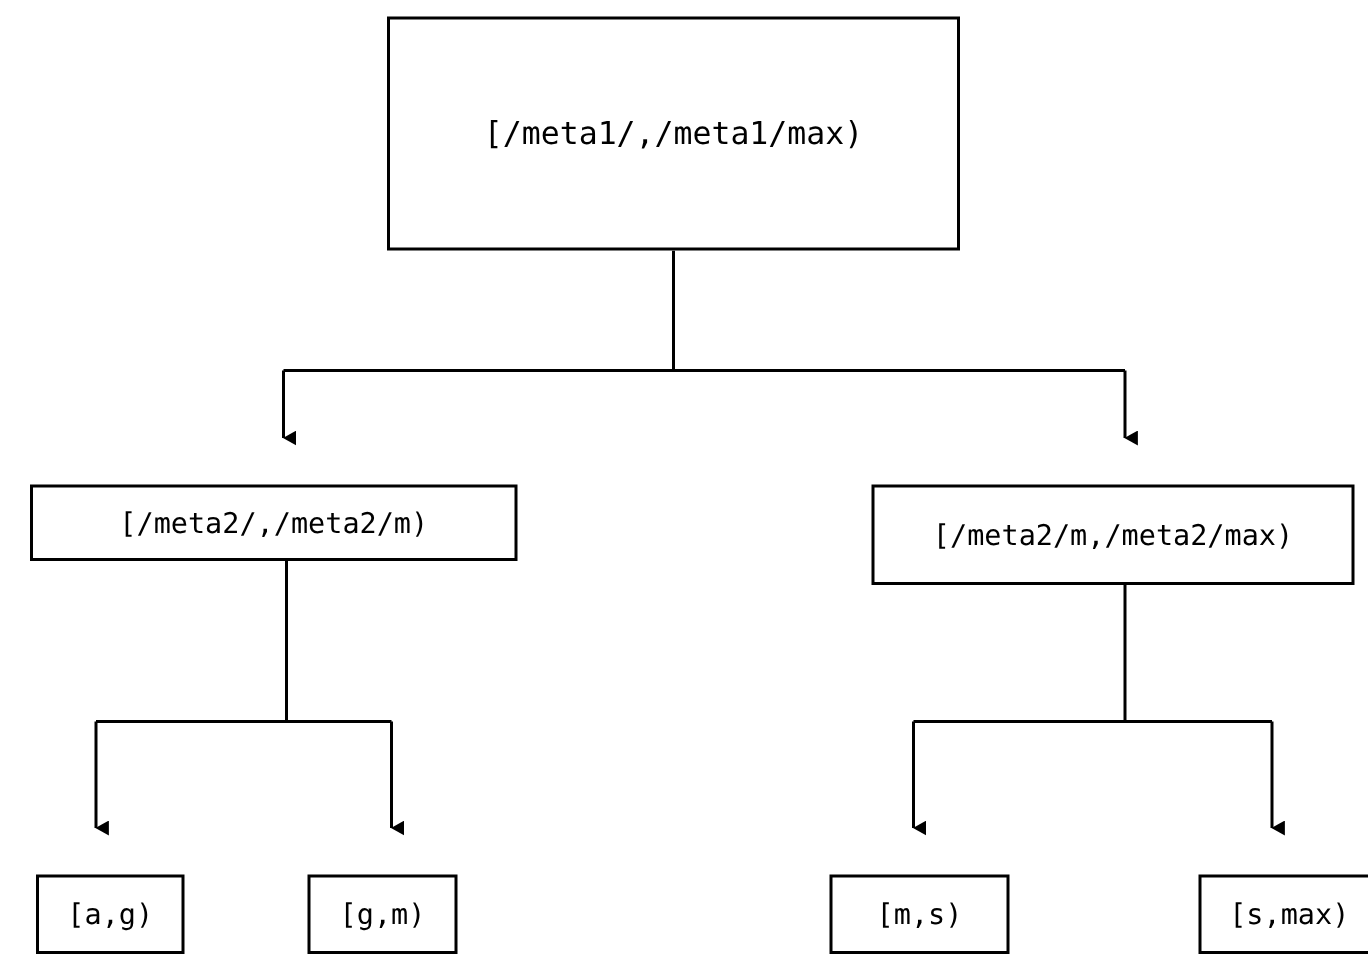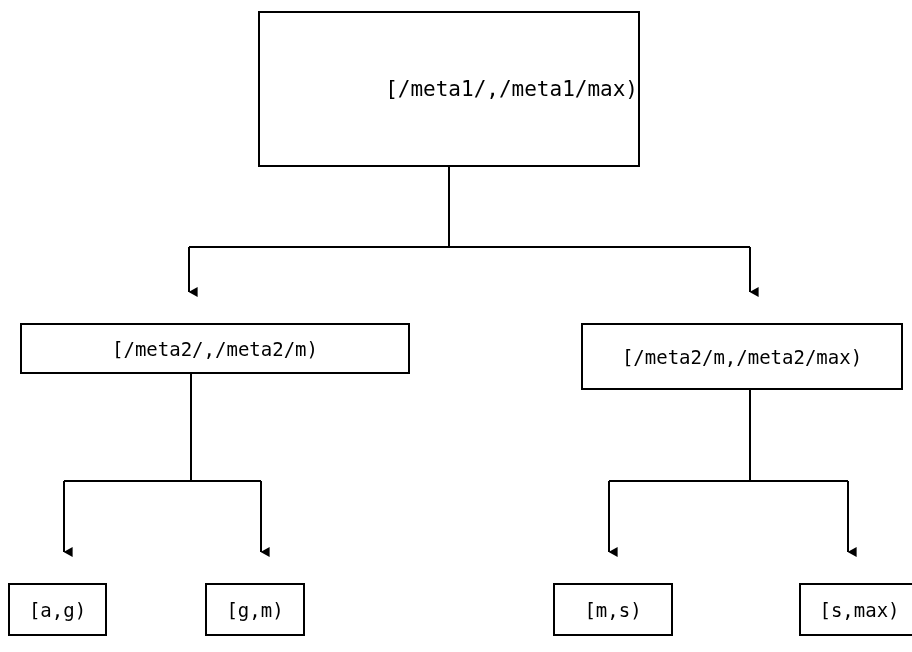--- a/index.html
+++ b/index.html
@@ -43,41 +43,40 @@
     color: #000000;
     white-space: pre;
     letter-spacing: 0px;
   }
   
   #node-root {
     left: 258px;
     top: 11px;
     width: 382px;
     height: 156px;
-    justify-content: flex-end;
   }
   #node-root .node-label { font-size: 21px; }
   
   #node-meta2-low {
     left: 20px;
     top: 323px;
-    width: 390px;
+    width: 325px;
     height: 51px;
   }
   #node-meta2-high {
     left: 581px;
     top: 323px;
     width: 322px;
     height: 67px;
   }
   #node-meta2-low .node-label,
   #node-meta2-high .node-label { font-size: 19px; }
   
   #node-leaf-ag {
-    left: 8px;
+    left: 24px;
     top: 583px;
     width: 99px;
     height: 53px;
   }
   #node-leaf-gm {
     left: 205px;
     top: 583px;
     width: 100px;
     height: 53px;
   }

